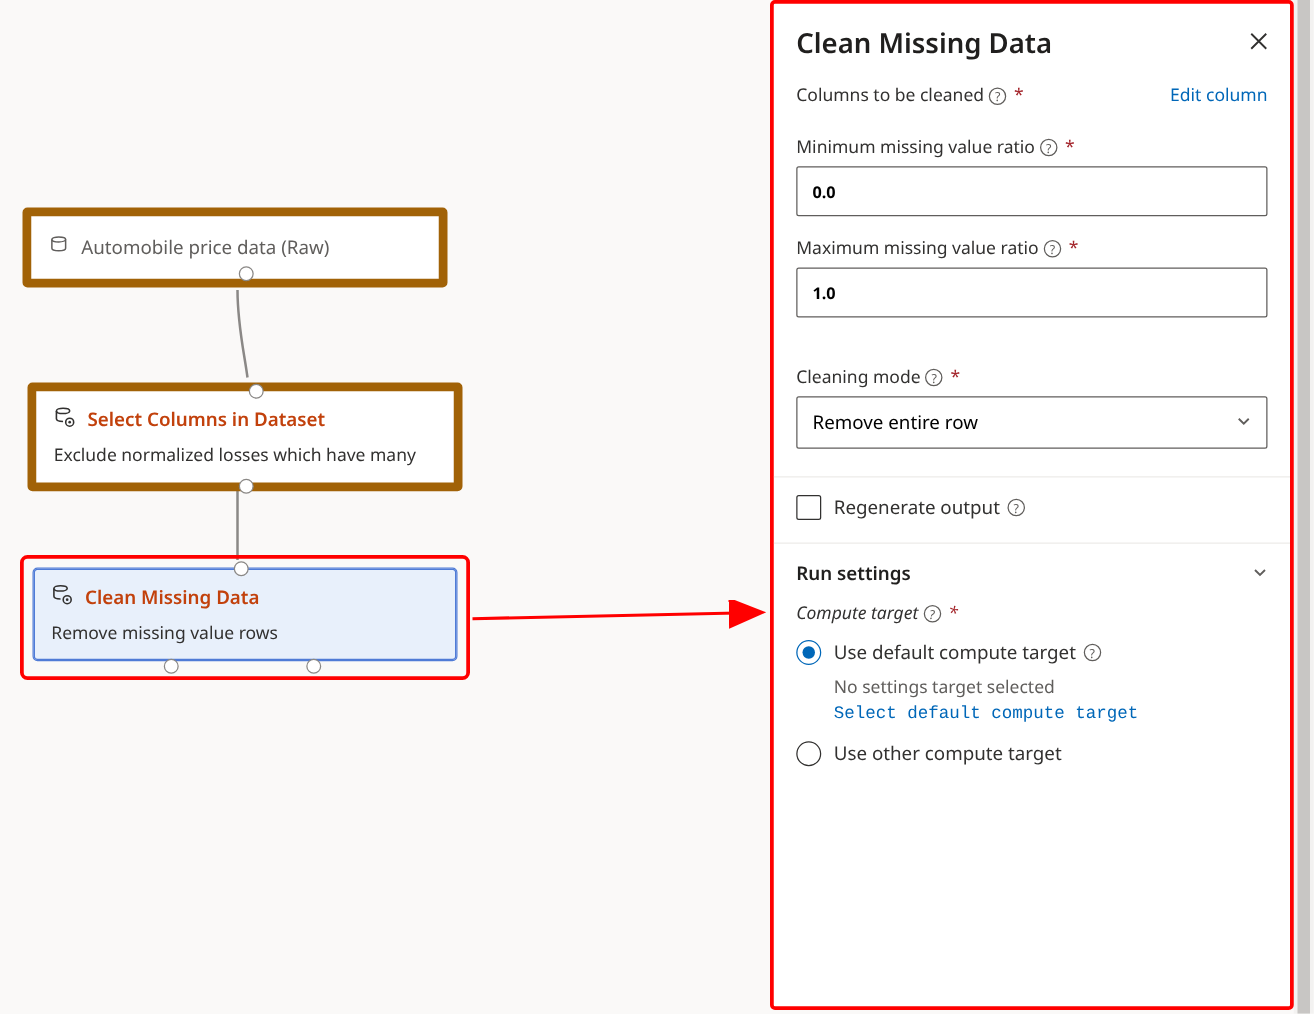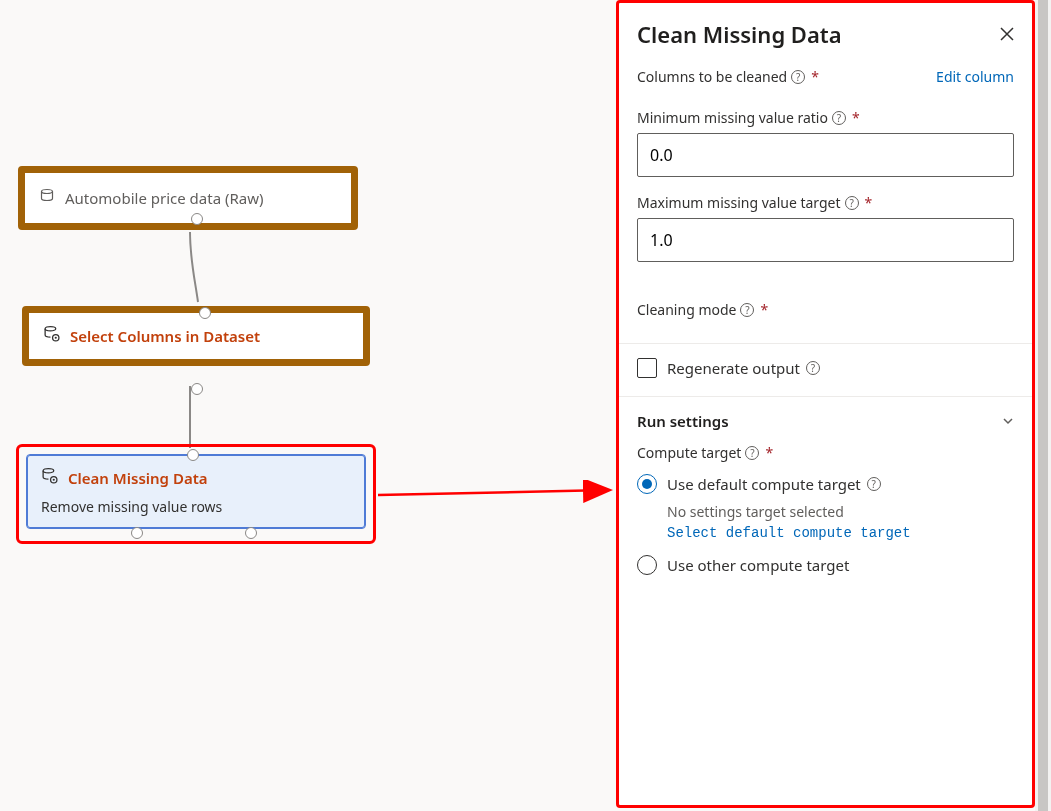--- a/index.html
+++ b/index.html
@@ -81,21 +81,21 @@
     align-items:center; justify-content:center; line-height:1;
   }
   .label-row { display:flex; justify-content:space-between; margin-bottom:6px;gap:33px; }
   .edit-link { color:#0067b8; font-size:14px; cursor:pointer; }
   .readonly-box {
     border:1px solid #8a8886; background:#f3f2f1;
     padding: 10px 12px; font-size:15px; color:#323130; border-radius:2px;
   }
   .text-input {
     width:100%; border:1px solid #605e5c; padding:10px 12px;
-    font-size:16px; font-family:inherit; border-radius:2px; background:#fff;
+    font-size:13px; font-family:inherit; border-radius:2px; background:#fff;font-weight:bold;
   }
   .select-row {
     width:100%; border:1px solid #605e5c; padding:10px 12px;
     font-size:15px; display:flex; justify-content:space-between; align-items:center;
     border-radius:2px; background:#fff; cursor:pointer;
   }
   .chev { font-size:14px; color:#605e5c; }
   .checkbox-row { display:flex; align-items:center; gap:10px; }
   .chk {
     width:20px; height:20px; border:1px solid #323130; border-radius:2px; background:#fff;
@@ -159,20 +159,21 @@
       <span>
         <svg width="17" height="17" viewBox="0 0 16 16">
             <ellipse cx="7" cy="3.5" rx="5" ry="2" fill="none" stroke="#323130" stroke-width="1.2"></ellipse>
             <path d="M2 3.5 v6 c0 1.1 2.2 2 5 2" fill="none" stroke="#323130" stroke-width="1.2"></path>
             <circle cx="12" cy="12" r="3" fill="none" stroke="#323130" stroke-width="1.2"></circle>
             <circle cx="12" cy="12" r="1" fill="#323130"></circle>
           </svg>
       </span>
       <span class="node-title">Select Columns in Dataset</span>
     </div>
+    <div class="node-sub">Exclude normalized losses which have many</div>
     <div class="port" style="left:168px; top:76px;"></div>
   </div>
 
   <div class="highlight-box" style="left:16px; top:444px; width:360px; height:100px;"></div>
   <div class="node node-selected" style="left:26px; top:454px; width:340px;">
     <div class="port" style="left:166px; top:0px;"></div>
     <div class="node-header">
       <span>
         <svg width="17" height="17" viewBox="0 0 16 16">
             <ellipse cx="7" cy="3.5" rx="5" ry="2" fill="none" stroke="#323130" stroke-width="1.2"></ellipse>
@@ -227,32 +228,40 @@
       <div class="field-label">
         <span>Minimum missing value ratio</span>
         <span class="info-icon">?</span>
         <span class="required">*</span>
       </div>
       <input class="text-input" value="0.0" style="">
     </div>
 
     <div class="field">
       <div class="field-label">
-        <span>Maximum missing value target</span>
+        <span>Maximum missing value ratio</span>
         <span class="info-icon">?</span>
         <span class="required">*</span>
       </div>
       <input class="text-input" value="1.0" style="">
     </div>
 
     <div class="field" style="margin-bottom:4px;margin-top:38px;">
       <div class="field-label">
         <span>Cleaning mode</span>
         <span class="info-icon">?</span>
         <span class="required">*</span>
+      </div>
+      <div class="select-row">
+        <span>Remove entire row</span>
+        <span class="chev">
+          <svg width="12" height="12" viewBox="0 0 12 12">
+              <path d="M2 4 L6 8 L10 4" stroke="#605e5c" stroke-width="1.5" fill="none"></path>
+            </svg>
+        </span>
       </div>
     </div>
   </div>
 
   <div class="section">
     <div class="checkbox-row">
       <div class="chk"></div>
       <div class="chk-label">
         <span>Regenerate output</span>
         <span class="info-icon">?</span>
@@ -263,21 +272,21 @@
   <div class="section">
     <div class="run-header">
       <span>Run settings</span>
       <span class="chev">
         <svg width="12" height="12" viewBox="0 0 12 12">
             <path d="M2 4 L6 8 L10 4" stroke="#605e5c" stroke-width="1.5" fill="none"></path>
           </svg>
       </span>
     </div>
 
-    <div class="field-label" style="margin-bottom:12px;">
+    <div class="field-label" style="margin-bottom:12px;font-style:italic;">
       <span>Compute target</span>
       <span class="info-icon">?</span>
       <span class="required">*</span>
     </div>
 
     <div class="radio-row">
       <div class="radio checked"></div>
       <div class="radio-label">
         <span>Use default compute target</span>
         <span class="info-icon">?</span>

